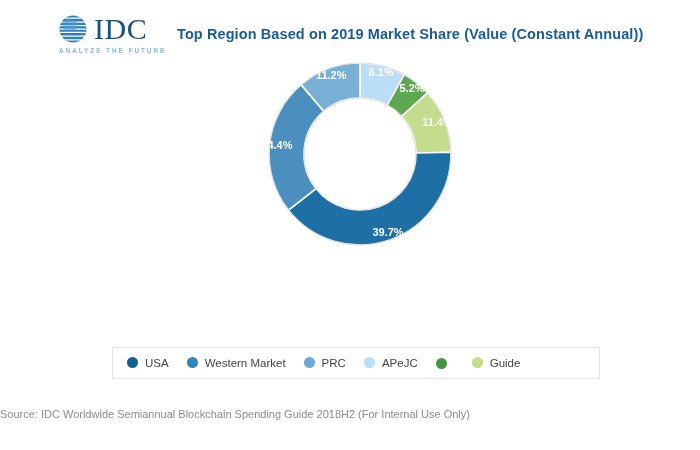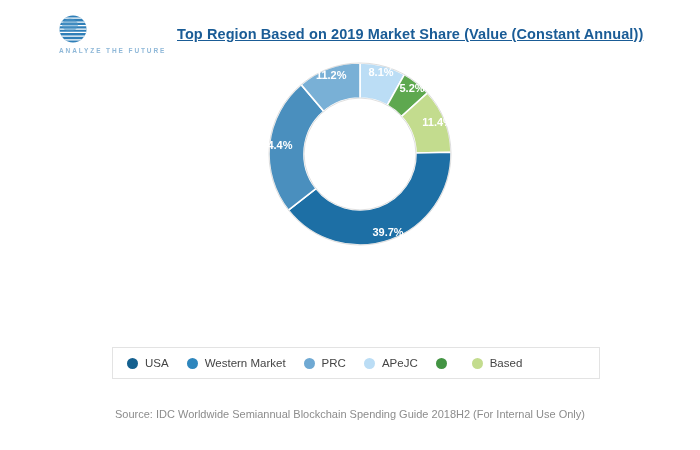--- a/index.html
+++ b/index.html
@@ -58,21 +58,20 @@
     margin-left: 1px;
     white-space: nowrap;
   }
   .chart-title {
     font-size: 14.5px;
     font-weight: bold;
     color: #1a5c96;
     margin-left: 14px;
     letter-spacing: 0.1px;
     white-space: nowrap;
-    text-decoration: underline;
   }
 
   
   .chart-area {
     position: relative;
     width: 700px;
     height: 250px;
   }
   .donut-wrap {
     position: absolute;
@@ -104,21 +103,21 @@
     border: 1px solid #e3e3e3;
     background: #ffffff;
     padding: 9px 12px 9px 14px;
     display: flex;
     flex-wrap: wrap;
     align-items: center;
     row-gap: 7px;
   }
   .legend-item {
     display: flex;
-    align-items: flex-end;
+    align-items: flex-start;
     margin-right: 18px;
     white-space: nowrap;
   }
   .legend-dot {
     width: 11px;
     height: 11px;
     border-radius: 50%;
     flex: 0 0 11px;
     margin-right: 7px;
   }
@@ -126,21 +125,21 @@
     font-size: 11.5px;
     color: #444444;
   }
 
   
   .source {
     position: absolute;
     left: 0;
     top: 408px;
     width: 700px;
-    text-align: center;
+    text-align: left;
     font-size: 11px;
     color: #8c8c8c;
   }
 </style>
 </head>
 <body>
 
 <div class="header">
   <div class="logo-block">
     <div class="logo-row">
@@ -159,20 +158,21 @@
             <line x1="0" y1="15.0" x2="30" y2="15.0"></line>
             <line x1="0" y1="18.4" x2="30" y2="18.4"></line>
             <line x1="0" y1="22.0" x2="30" y2="22.0"></line>
             <line x1="0" y1="25.8" x2="30" y2="25.8"></line>
           </g>
           <g clip-path="url(#globeClip)">
             <ellipse cx="12" cy="11" rx="8" ry="6.5" fill="#4f96c7" opacity="0.55"></ellipse>
           </g>
         </svg>
       </span>
+      <span class="logo-idc">IDC</span>
     </div>
     <div class="logo-tagline">ANALYZE THE FUTURE</div>
   </div>
   <div class="chart-title">Top Region Based on 2019 Market Share (Value (Constant Annual))</div>
 </div>
 
 <div class="chart-area">
   <div class="donut-wrap">
     <svg class="donut-svg" id="donut-svg" width="196" height="210" viewBox="0 0 196 210">
       <g id="donut-slices">
@@ -212,17 +212,17 @@
     </div>
     <div class="legend-item">
       <span class="legend-dot" style="background: rgb(187, 221, 245);"></span>
       <span class="legend-label">APeJC</span>
     </div>
     <div class="legend-item">
       <span class="legend-dot" style="background: rgb(67, 148, 67);"></span>
     </div>
     <div class="legend-item">
       <span class="legend-dot" style="background: rgb(195, 220, 142);"></span>
-      <span class="legend-label">Based</span>
+      <span class="legend-label">Guide</span>
     </div>
   </div>
 
 <div class="source">Source: IDC Worldwide Semiannual Blockchain Spending Guide 2018H2 (For Internal Use Only)</div>
 
 </body></html>

